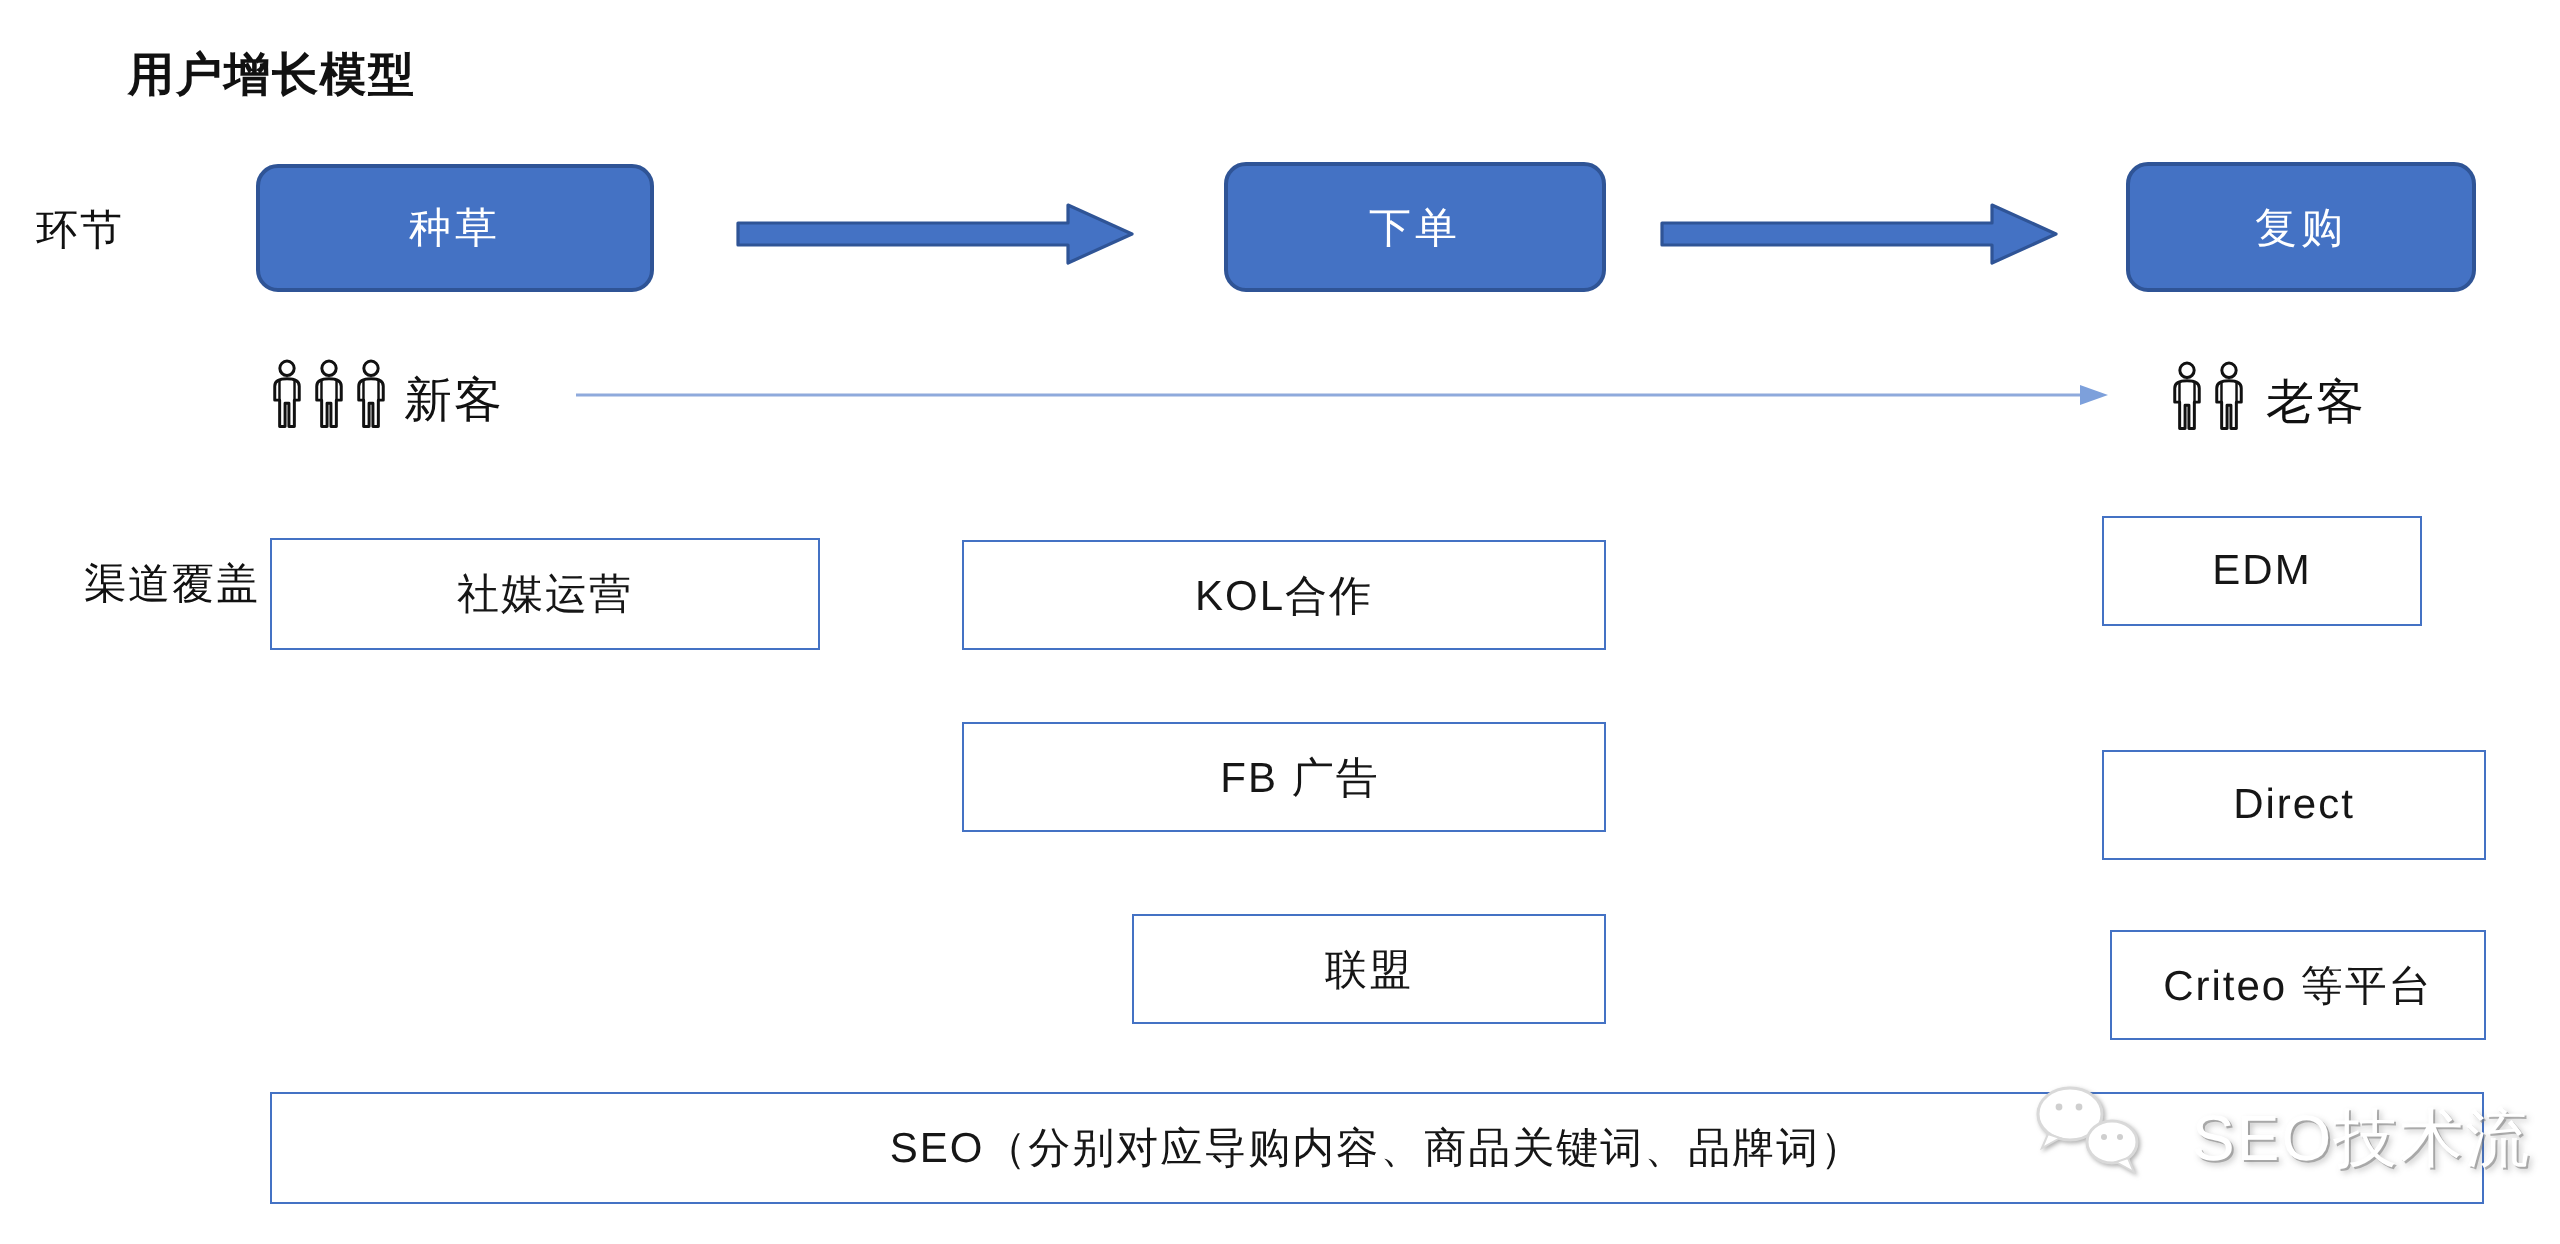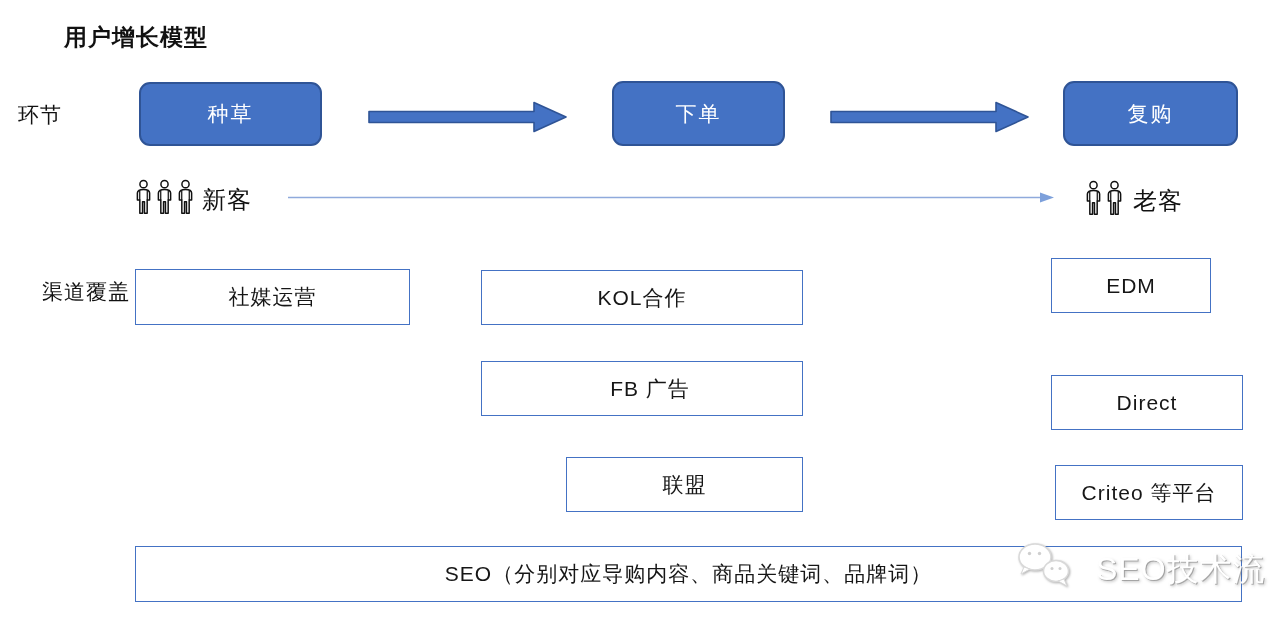--- a/index.html
+++ b/index.html
@@ -45,31 +45,31 @@
         <path d="M5 23.5 V15.5 Q5 11.3 12 11.3 Q19 11.3 19 15.5 V23.5 H16.2 V38.6 H13.1 V25.3 H10.9 V38.6 H7.8 V23.5 Z" fill="none" stroke="#111" stroke-width="1.7" stroke-linejoin="round"></path>
         <path d="M7.7 12.6 V23.3 M16.3 12.6 V23.3" fill="none" stroke="#111" stroke-width="1.4"></path>
       </symbol>
     </defs>
   </svg>
 
   <div class="abs title" style="left:64px;top:22px;">用户增长模型</div>
 
   <div class="abs row-label" style="left:18px;top:101px;">环节</div>
 
-  <div class="abs stage-box" style="left:139px;top:82px;width:183px;height:64px;">
+  <div class="abs stage-box" style="left:128px;top:82px;width:199px;height:64px;">
     <span>种草</span>
   </div>
 
   <div class="abs" style="left:368px;top:100px;">
     <svg width="200" height="34" viewBox="0 0 200 34">
       <polygon points="1,11.5 166,11.5 166,2.5 198,17 166,31.5 166,22.5 1,22.5" fill="#4472C4" stroke="#2F5496" stroke-width="1.6" stroke-linejoin="round"></polygon>
     </svg>
   </div>
 
-  <div class="abs stage-box" style="left:612px;top:81px;width:173px;height:65px;">
+  <div class="abs stage-box" style="left:612px;top:81px;width:191px;height:65px;">
     <span>下单</span>
   </div>
 
   <div class="abs" style="left:830px;top:100px;">
     <svg width="200" height="34" viewBox="0 0 200 34">
       <polygon points="1,11.5 166,11.5 166,2.5 198,17 166,31.5 166,22.5 1,22.5" fill="#4472C4" stroke="#2F5496" stroke-width="1.6" stroke-linejoin="round"></polygon>
     </svg>
   </div>
 
   <div class="abs stage-box" style="left:1063px;top:81px;width:175px;height:65px;">

